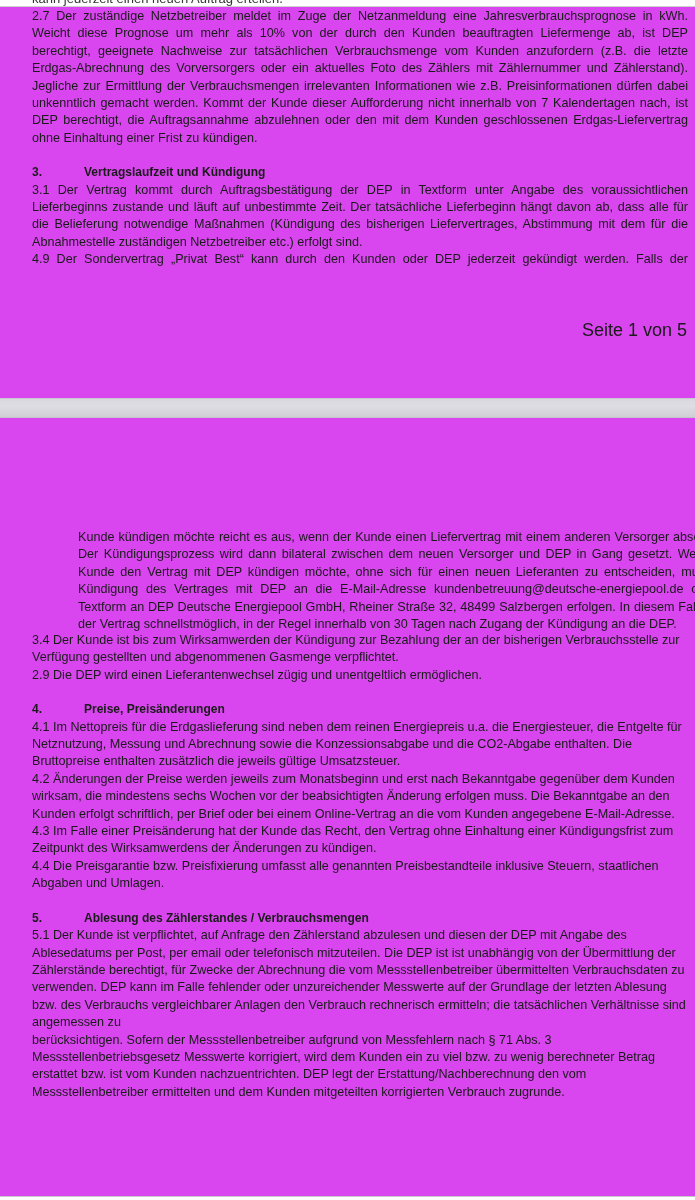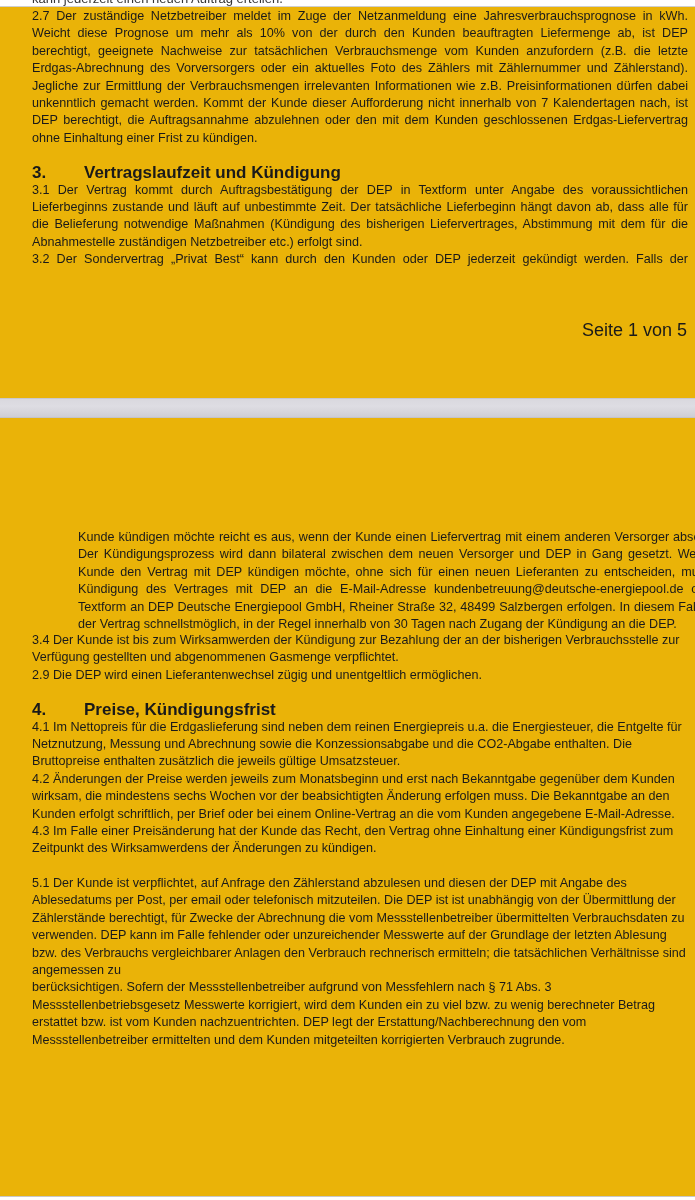--- a/index.html
+++ b/index.html
@@ -1,72 +1,76 @@
 <!DOCTYPE html>
 <html><head>
 <meta charset="utf-8">
 <style>
   html, body { margin: 0; padding: 0; background: #ffffff; }
   body { width: 695px; height: 1200px; overflow: hidden; position: relative;
          font-family: "Liberation Sans", sans-serif; color: #1a1a1a; }
-  .page { position: absolute; left: 0; width: 695px; background: #eab308; overflow: hidden; }
+  .page { position: absolute; left: 0; width: 695px; background: #d946ef; overflow: hidden; }
   .page1 { top: 0; height: 398px; }
   .page2 { top: 418px; height: 782px; }
   .gap { position: absolute; left: 0; top: 398px; width: 695px; height: 20px;
          background: linear-gradient(#d9d8de, #dedde3 40%, #cfced4); 
          border-top: 1px solid #c9c8ce; border-bottom: 1px solid #c4c3c9; box-sizing: border-box; }
   .topline { position: absolute; top: 0; left: 0; width: 695px; height: 6px; border-bottom: 1px solid #cfcfcf; background:#fff; }
   .cut-text { position: absolute; left: 32px; top: -9px; font-size: 13px; color: #333; white-space: nowrap; }
   .content { position: absolute; left: 32px; width: 656px; font-size: 12.6px; line-height: 17.4px; }
   .justify p { text-align: justify; text-align-last: left; }
   p { margin: 0; }
-  h3 { margin: 0; font-size: 17px; line-height: 17.4px; font-weight: bold; }
+  h3 { margin: 0; font-size: 12px; line-height: 17.4px; font-weight: bold; }
   h3 .num { display: inline-block; width: 52px; }
   .footer { position: absolute; right: 8px; top: 320px; font-size: 18px; color: #1a1a1a; }
   .bottom-line { position: absolute; left: 0; bottom: 0; width: 695px; height: 3px; border-top: 1px solid #c8c8c8; background:#fff; }
   .cut-heading { position: absolute; left: 32px; bottom: -8px; font-size: 12.6px; font-weight: bold; white-space: nowrap; }
   .cut-heading .num { display: inline-block; width: 52px; }
 </style>
 </head>
 <body>
 
 <div class="page page1">
   <div class="topline"></div>
   <div class="cut-text">kann jederzeit einen neuen Auftrag erteilen.</div>
 
   <div class="content justify" style="top:8px;">
     <p>2.7 Der zuständige Netzbetreiber meldet im Zuge der Netzanmeldung eine Jahresverbrauchsprognose in kWh. Weicht diese Prognose um mehr als 10% von der durch den Kunden beauftragten Liefermenge ab, ist DEP berechtigt, geeignete Nachweise zur tatsächlichen Verbrauchsmenge vom Kunden anzufordern (z.B. die letzte Erdgas-Abrechnung des Vorversorgers oder ein aktuelles Foto des Zählers mit Zählernummer und Zählerstand). Jegliche zur Ermittlung der Verbrauchsmengen irrelevanten Informationen wie z.B. Preisinformationen dürfen dabei unkenntlich gemacht werden. Kommt der Kunde dieser Aufforderung nicht innerhalb von 7 Kalendertagen nach, ist DEP berechtigt, die Auftragsannahme abzulehnen oder den mit dem Kunden geschlossenen Erdgas-Liefervertrag ohne Einhaltung einer Frist zu kündigen.</p>
     <div style="height:17px"></div>
     <h3>
       <span class="num">3.</span><span>Vertragslaufzeit und Kündigung</span>
     </h3>
     <p>3.1 Der Vertrag kommt durch Auftragsbestätigung der DEP in Textform unter Angabe des voraussichtlichen Lieferbeginns zustande und läuft auf unbestimmte Zeit. Der tatsächliche Lieferbeginn hängt davon ab, dass alle für die Belieferung notwendige Maßnahmen (Kündigung des bisherigen Liefervertrages, Abstimmung mit dem für die Abnahmestelle zuständigen Netzbetreiber etc.) erfolgt sind.</p>
-    <p style="text-align-last: justify;">3.2 Der Sondervertrag „Privat Best“ kann durch den Kunden oder DEP jederzeit gekündigt werden. Falls der</p>
+    <p style="text-align-last: justify;">4.9 Der Sondervertrag „Privat Best“ kann durch den Kunden oder DEP jederzeit gekündigt werden. Falls der</p>
   </div>
 
   <div class="footer">Seite 1 von 5</div>
 </div>
 
 <div class="gap"></div>
 
 <div class="page page2">
   <div class="content justify" style="top:111px;margin-left:46px;">
     <p>Kunde kündigen möchte reicht es aus, wenn der Kunde einen Liefervertrag mit einem anderen Versorger abschließt. Der Kündigungsprozess wird dann bilateral zwischen dem neuen Versorger und DEP in Gang gesetzt. Wenn der Kunde den Vertrag mit DEP kündigen möchte, ohne sich für einen neuen Lieferanten zu entscheiden, muss die Kündigung des Vertrages mit DEP an die E-Mail-Adresse kundenbetreuung@deutsche-energiepool.de oder in Textform an DEP Deutsche Energiepool GmbH, Rheiner Straße 32, 48499 Salzbergen erfolgen. In diesem Fall endet der Vertrag schnellstmöglich, in der Regel innerhalb von 30 Tagen nach Zugang der Kündigung an die DEP.</p>
   </div>
   <div class="content" style="top:214px;">
     <p>3.4 Der Kunde ist bis zum Wirksamwerden der Kündigung zur Bezahlung der an der bisherigen Verbrauchsstelle zur Verfügung gestellten und abgenommenen Gasmenge verpflichtet.</p>
     <p>2.9 Die DEP wird einen Lieferantenwechsel zügig und unentgeltlich ermöglichen.</p>
     <div style="height:17px"></div>
     <h3>
-      <span class="num">4.</span><span>Preise, Kündigungsfrist</span>
+      <span class="num">4.</span><span>Preise, Preisänderungen</span>
     </h3>
     <p>4.1 Im Nettopreis für die Erdgaslieferung sind neben dem reinen Energiepreis u.a. die Energiesteuer, die Entgelte für Netznutzung, Messung und Abrechnung sowie die Konzessionsabgabe und die CO2-Abgabe enthalten. Die Bruttopreise enthalten zusätzlich die jeweils gültige Umsatzsteuer.</p>
     <p>4.2 Änderungen der Preise werden jeweils zum Monatsbeginn und erst nach Bekanntgabe gegenüber dem Kunden wirksam, die mindestens sechs Wochen vor der beabsichtigten Änderung erfolgen muss. Die Bekanntgabe an den Kunden erfolgt schriftlich, per Brief oder bei einem Online-Vertrag an die vom Kunden angegebene E-Mail-Adresse.</p>
     <p>4.3 Im Falle einer Preisänderung hat der Kunde das Recht, den Vertrag ohne Einhaltung einer Kündigungsfrist zum Zeitpunkt des Wirksamwerdens der Änderungen zu kündigen.</p>
+    <p>4.4 Die Preisgarantie bzw. Preisfixierung umfasst alle genannten Preisbestandteile inklusive Steuern, staatlichen Abgaben und Umlagen.</p>
     <div style="height:17px"></div>
+    <h3>
+      <span class="num">5.</span><span>Ablesung des Zählerstandes / Verbrauchsmengen</span>
+    </h3>
     <p>5.1 Der Kunde ist verpflichtet, auf Anfrage den Zählerstand abzulesen und diesen der DEP mit Angabe des Ablesedatums per Post, per email oder telefonisch mitzuteilen. Die DEP ist ist unabhängig von der Übermittlung der Zählerstände berechtigt, für Zwecke der Abrechnung die vom Messstellenbetreiber übermittelten Verbrauchsdaten zu verwenden. DEP kann im Falle fehlender oder unzureichender Messwerte auf der Grundlage der letzten Ablesung bzw. des Verbrauchs vergleichbarer Anlagen den Verbrauch rechnerisch ermitteln; die tatsächlichen Verhältnisse sind angemessen zu</p>
     <p>berücksichtigen. Sofern der Messstellenbetreiber aufgrund von Messfehlern nach § 71 Abs. 3 Messstellenbetriebsgesetz Messwerte korrigiert, wird dem Kunden ein zu viel bzw. zu wenig berechneter Betrag erstattet bzw. ist vom Kunden nachzuentrichten. DEP legt der Erstattung/Nachberechnung den vom Messstellenbetreiber ermittelten und dem Kunden mitgeteilten korrigierten Verbrauch zugrunde.</p>
   </div>
 
   <div class="cut-heading">
     <span class="num">6.</span><span>Abrechnung, Abschlagszahlung, Bonus</span>
   </div>
   <div class="bottom-line"></div>
 </div>
 

